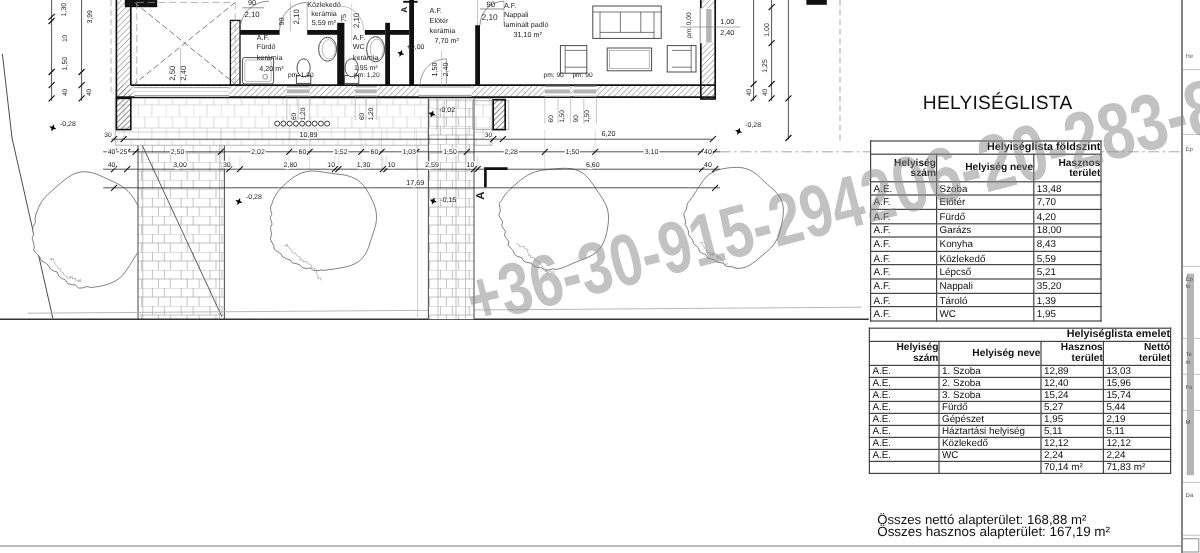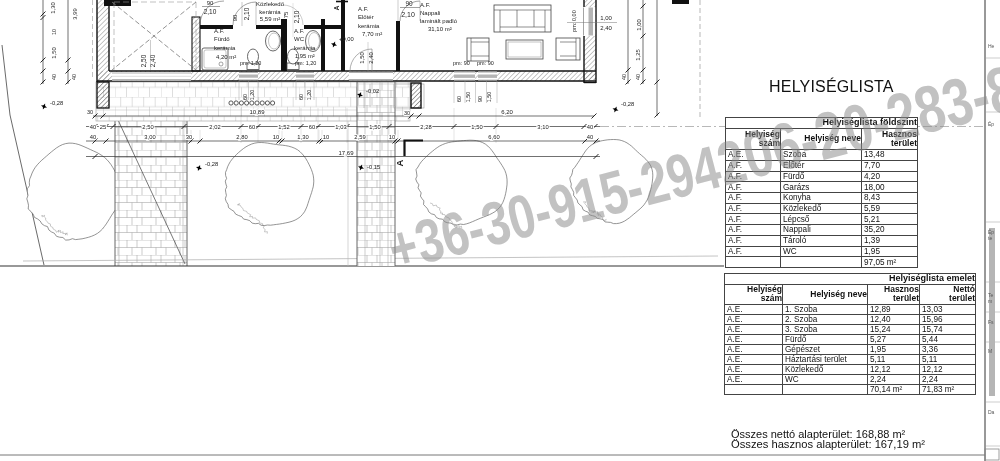--- a/index.html
+++ b/index.html
@@ -656,25 +656,20 @@
       <tr>
         <td>A.F.</td>
         <td>Tároló</td>
         <td>1,39</td>
       </tr>
       <tr>
         <td>A.F.</td>
         <td>WC</td>
         <td>1,95</td>
       </tr>
-      <tr>
-        <td></td>
-        <td></td>
-        <td>97,05 m²</td>
-      </tr>
 </tbody>
   </table>
 
 <table class="rl" style="left:724px;top:273px;width:251px;height:101px">
 <colgroup>
       <col style="width:58px">
       <col style="width:85px">
       <col style="width:52px">
       <col style="width:56px">
     </colgroup>
@@ -709,25 +704,25 @@
       <tr>
         <td>A.E.</td>
         <td>Fürdő</td>
         <td>5,27</td>
         <td>5,44</td>
       </tr>
       <tr>
         <td>A.E.</td>
         <td>Gépészet</td>
         <td>1,95</td>
-        <td>3,36</td>
-      </tr>
-      <tr>
-        <td>A.E.</td>
-        <td>Háztartási terület</td>
+        <td>2,19</td>
+      </tr>
+      <tr>
+        <td>A.E.</td>
+        <td>Háztartási helyiség</td>
         <td>5,11</td>
         <td>5,11</td>
       </tr>
       <tr>
         <td>A.E.</td>
         <td>Közlekedő</td>
         <td>12,12</td>
         <td>12,12</td>
       </tr>
       <tr>

